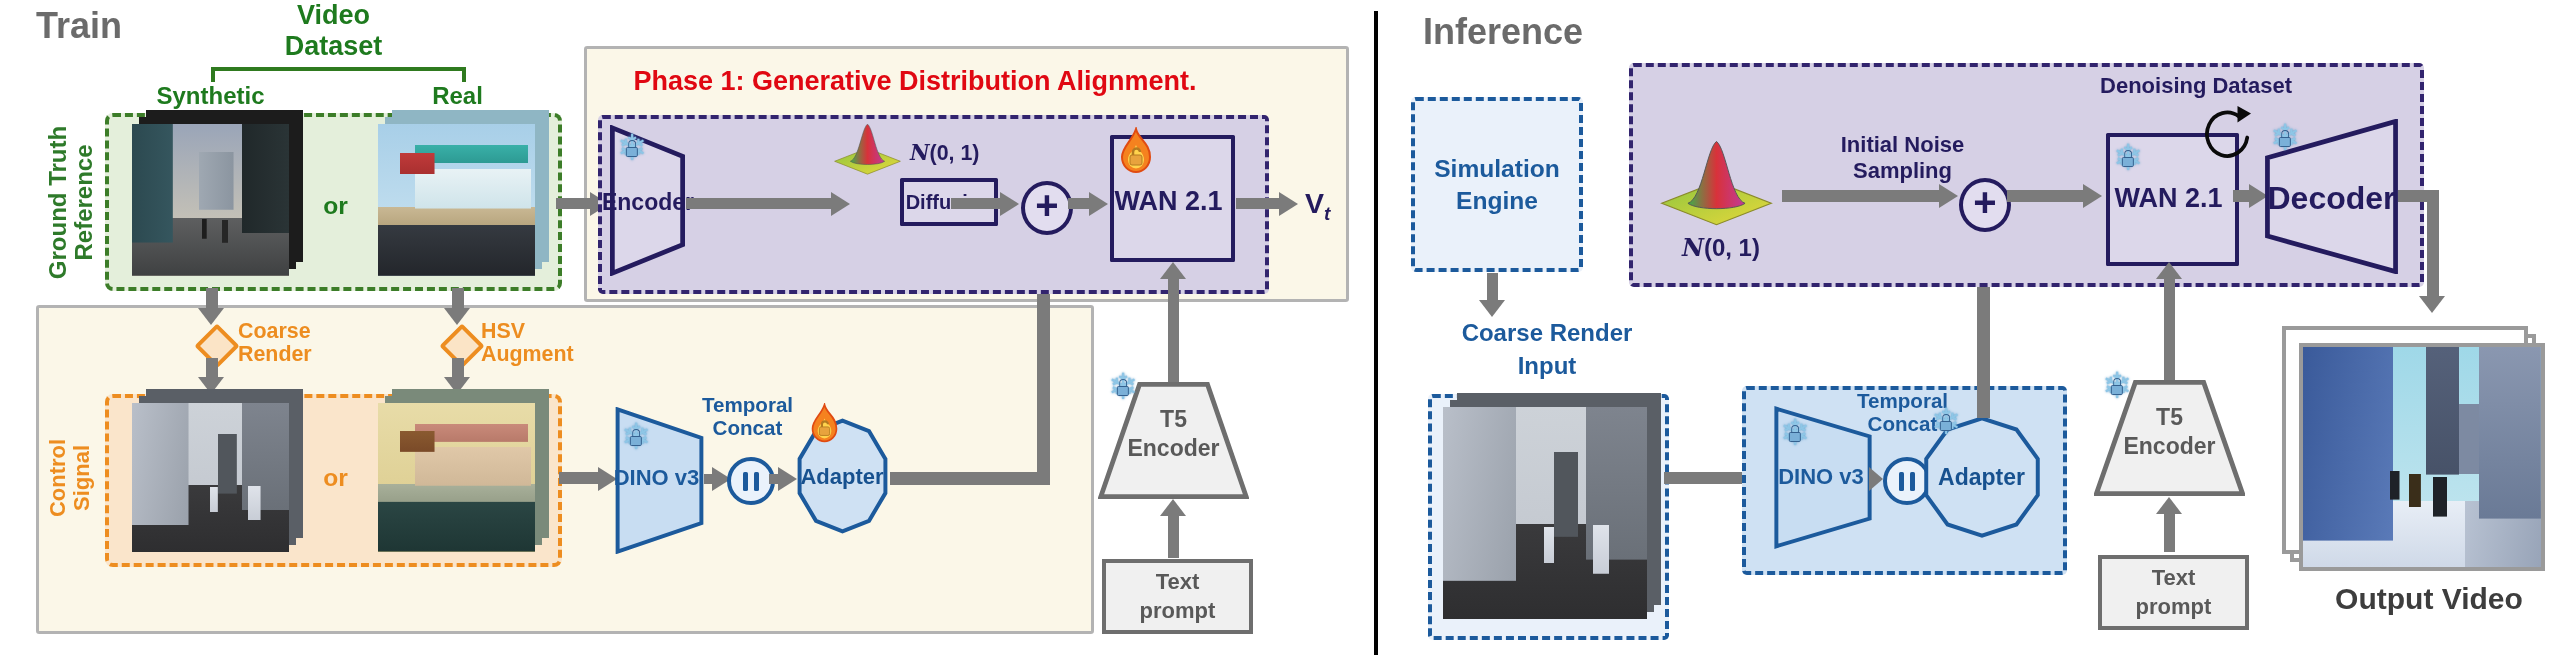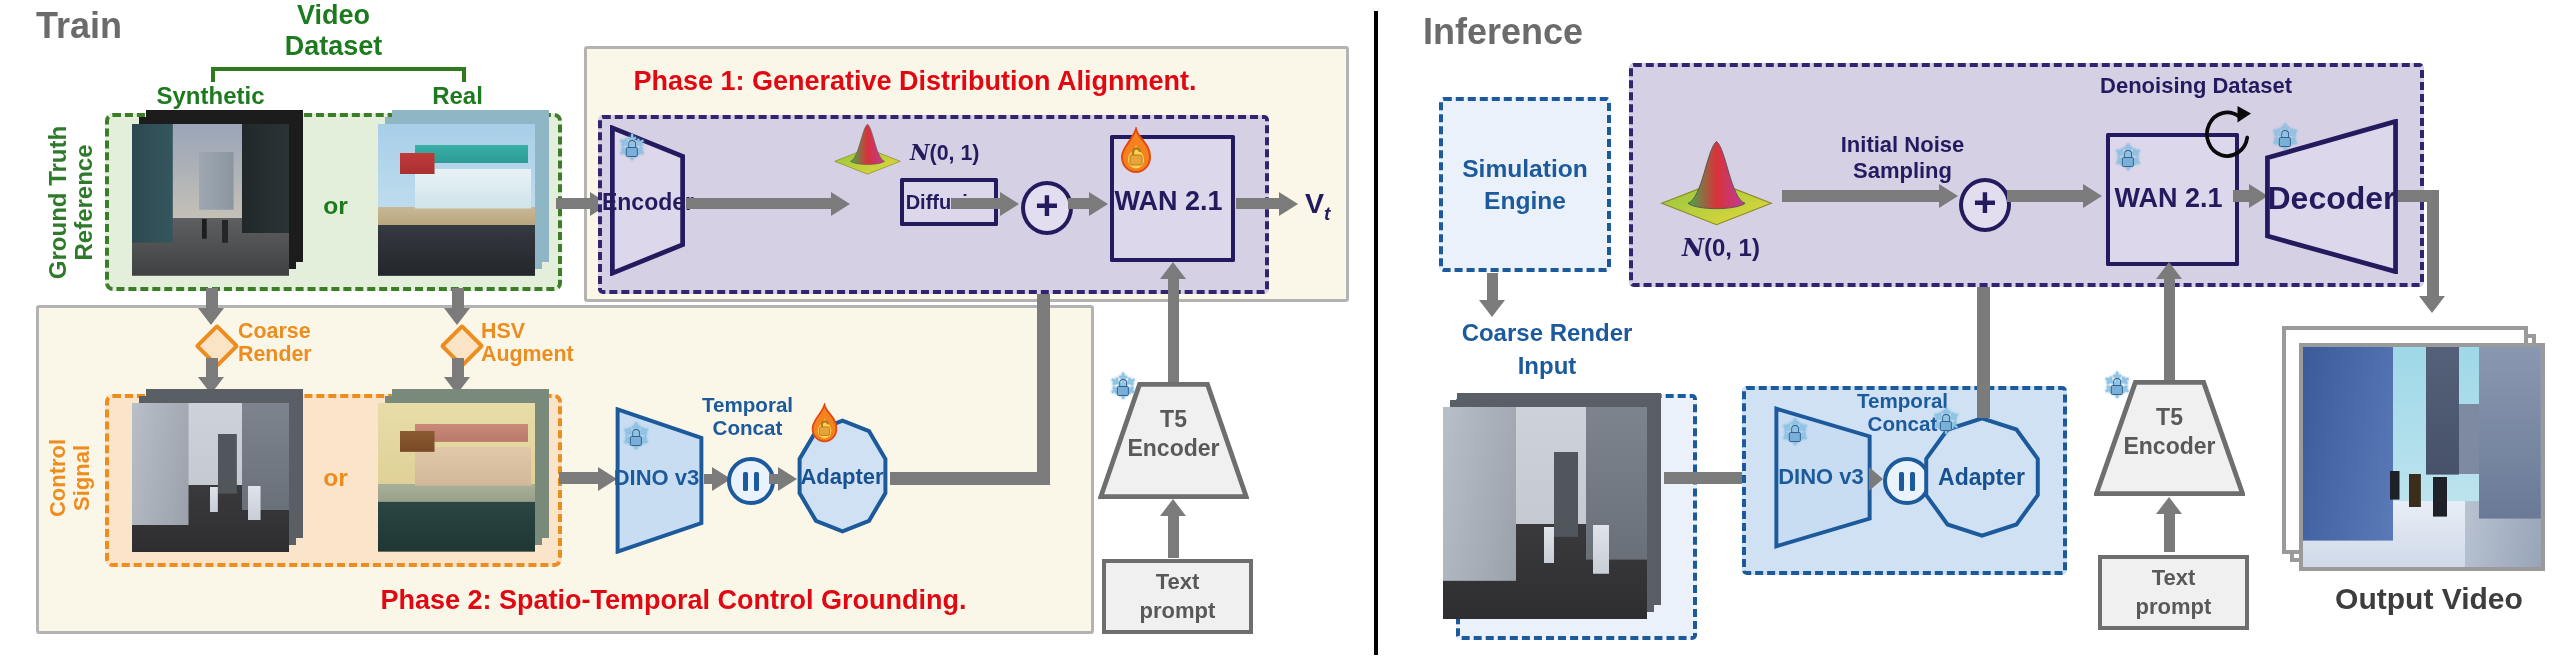--- a/index.html
+++ b/index.html
@@ -4,21 +4,21 @@
 <style>
   html,body{margin:0;padding:0;background:#fff;font-family:"Liberation Sans",sans-serif;}
   #canvas{position:relative;width:2576px;height:666px;background:#fff;overflow:hidden;}
   .abs{position:absolute;}
   .ctr{display:flex;align-items:center;justify-content:center;text-align:center;}
   
   .cream{background:#fbf7e8;border:3.2px solid #b3b3b3;border-radius:3.2px;}
   .purple-dash{background:#d6d0e5;border:4.8px dashed #32246e;border-radius:4.8px;}
   .green-dash{background:#e4efdb;border:4px dashed #3c7d28;border-radius:8px;}
   .orange-dash{background:#fae5cb;border:4px dashed #ed8d20;border-radius:8px;}
-  .blue-dash-lt{background:#eaf1fa;border:4px dashed #1c5a9c;border-radius:4.8px;margin-left:28px;}
+  .blue-dash-lt{background:#eaf1fa;border:4px dashed #1c5a9c;border-radius:4.8px;}
   .blue-dash-med{background:#cfe1f3;border:4px dashed #1c5a9c;border-radius:4.8px;}
   
   .t-title{font-size:36px;font-weight:bold;color:#6b6b6b;}
   .t-red{font-size:27px;font-weight:bold;color:#e00812;}
   .t-green{color:#1e7a1e;font-weight:bold;}
   .t-orange{color:#ed8d20;font-weight:bold;}
   .t-blue{color:#1c5a9c;font-weight:bold;}
   .t-navy{color:#241b5e;font-weight:bold;}
   .t-gray{color:#595959;font-weight:bold;}
   .vlabel{transform:rotate(-90deg);line-height:1.08;}
@@ -148,21 +148,20 @@
     <div><span>Control</span><br><span>Signal</span></div>
   </div>
   <div class="stack tr" style="--sc:#5a5f66;left:132px;top:403px;width:157px;height:149px;">
       <div class="ph ph-ctrl"></div>
     </div>
   <div class="abs ctr t-orange" style="left:318px;top:464px;width:35px;height:28.5px;font-size:24.6px;">or</div>
   <div class="stack tr" style="--sc:#7a8a7a;left:378px;top:403px;width:157px;height:149px;">
       <div class="ph ph-hsv"></div>
     </div>
 
-  <div class="abs ctr t-red" style="left:277px;top:583px;width:793px;height:35px;">Phase 2:  Spatio-Temporal Control Grounding.</div>
 
   <div class="abs bar" style="left:559px;top:472px;width:41px;height:12px;"></div>
   <div class="abs ah-r" style="left:598px;top:467px;"></div>
 
   <svg class="abs" style="left:615px;top:407px;" width="89" height="147" viewBox="0 0 112 186">
     <polygon points="3,3 109,39 109,147 3,183" fill="#c8ddf2" stroke="#1c5a9c" stroke-width="5"></polygon>
   </svg>
   <div class="snowwrap" style="left:621px;top:419px;"><span class="snow">❄</span><span class="mini-lock"></span></div>
   <div class="abs ctr t-blue" style="left:612px;top:464px;width:89px;height:27px;font-size:22px;">DINO v3</div>
 

